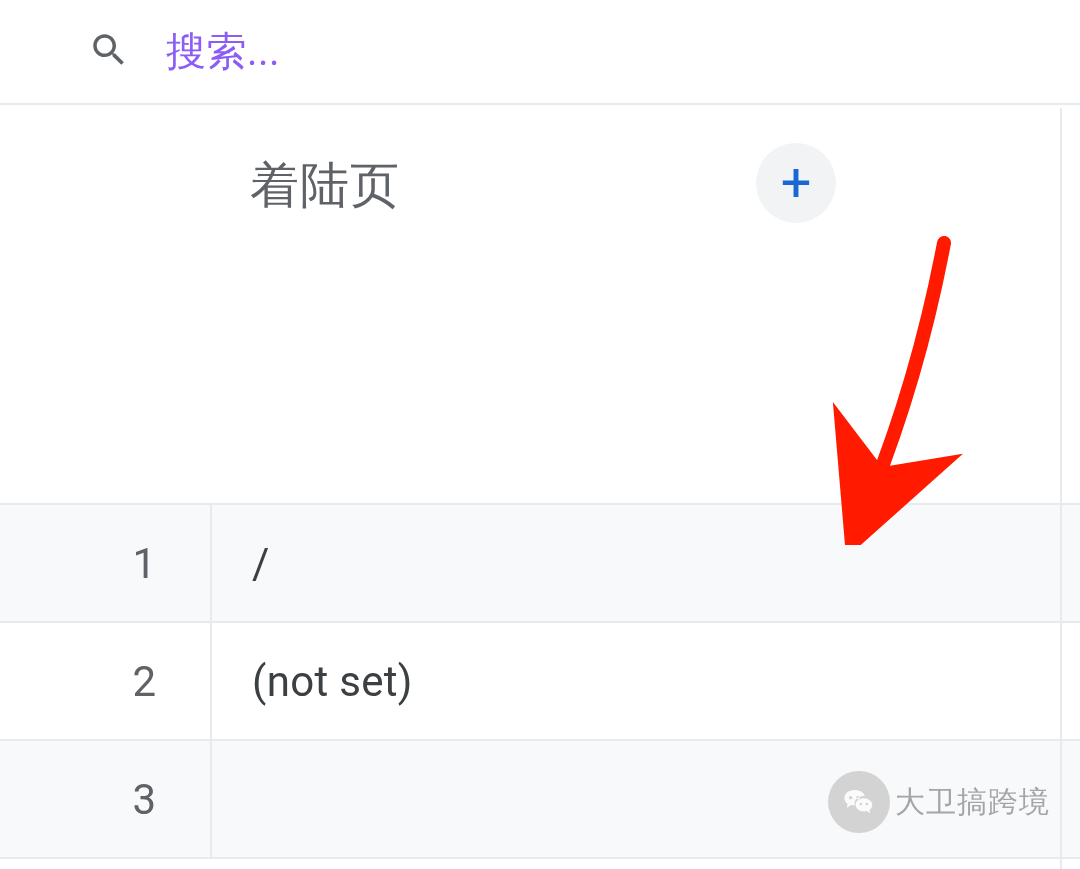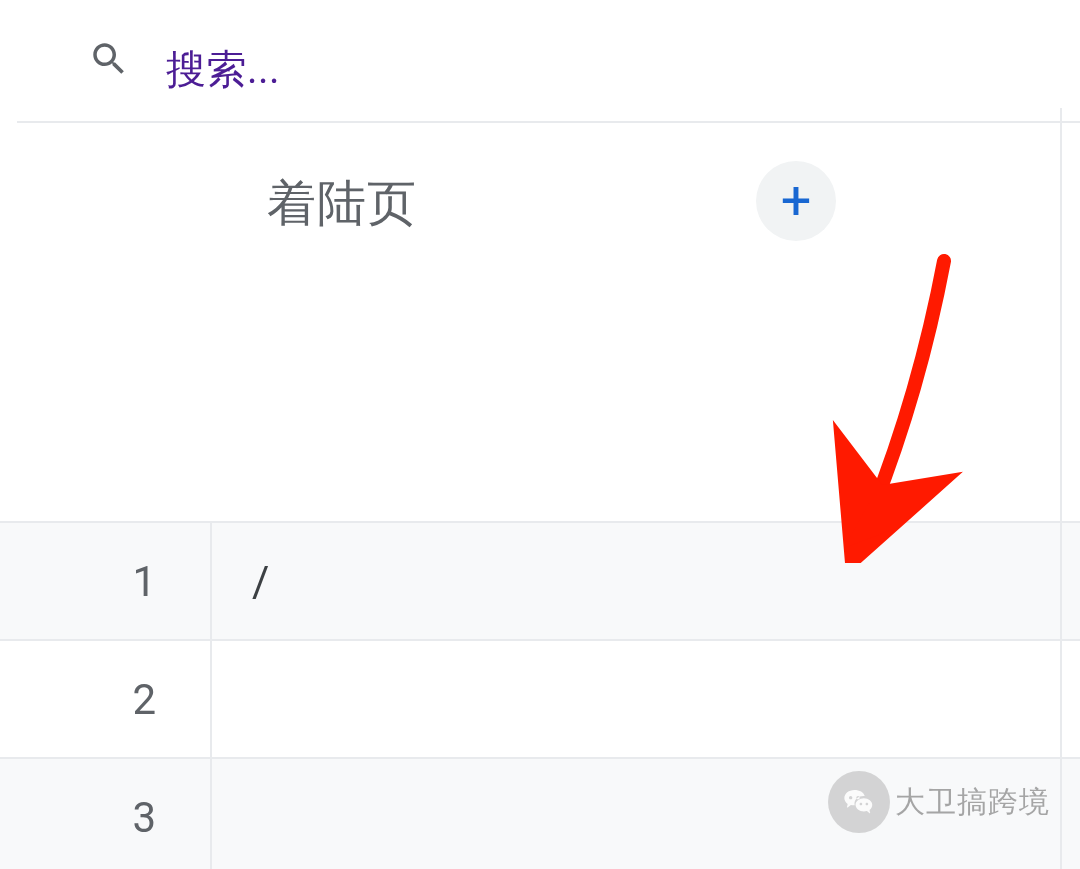--- a/index.html
+++ b/index.html
@@ -21,32 +21,30 @@
       padding: 24px 24px 24px 88px;
       gap: 36px;
     }
     .search-icon-svg {
       width: 42px;
       height: 42px;
       fill: #5f6368;
     }
     .search-placeholder {
       font-size: 40px;
-      color: #4c1d95;
+      color: #8b5cf6;
       letter-spacing: 0.5px;
-      margin-top: 18px;
     }
     .header-row {
       display: flex;
       align-items: flex-start;
       padding: 48px 40px 0 250px;
       border-top: 2px solid #e8eaed;
       position: relative;
       height: 400px;
-      margin-left: 17px;
     }
     .column-title {
       font-size: 49px;
       color: #5f6368;
       font-weight: 400;
       letter-spacing: 1px;
     }
     .add-button {
       position: absolute;
       right: 244px;
@@ -171,20 +169,21 @@
   </svg>
 </div>
 
 <div class="data-table">
   <div class="table-row">
     <div class="row-index">1</div>
     <div class="row-value">/</div>
   </div>
   <div class="table-row">
     <div class="row-index">2</div>
+    <div class="row-value">(not set)</div>
   </div>
   <div class="table-row">
     <div class="row-index">3</div>
   </div>
 </div>
 
 <div class="right-border"></div>
 
 <div class="watermark">
   <div class="watermark-circle">

